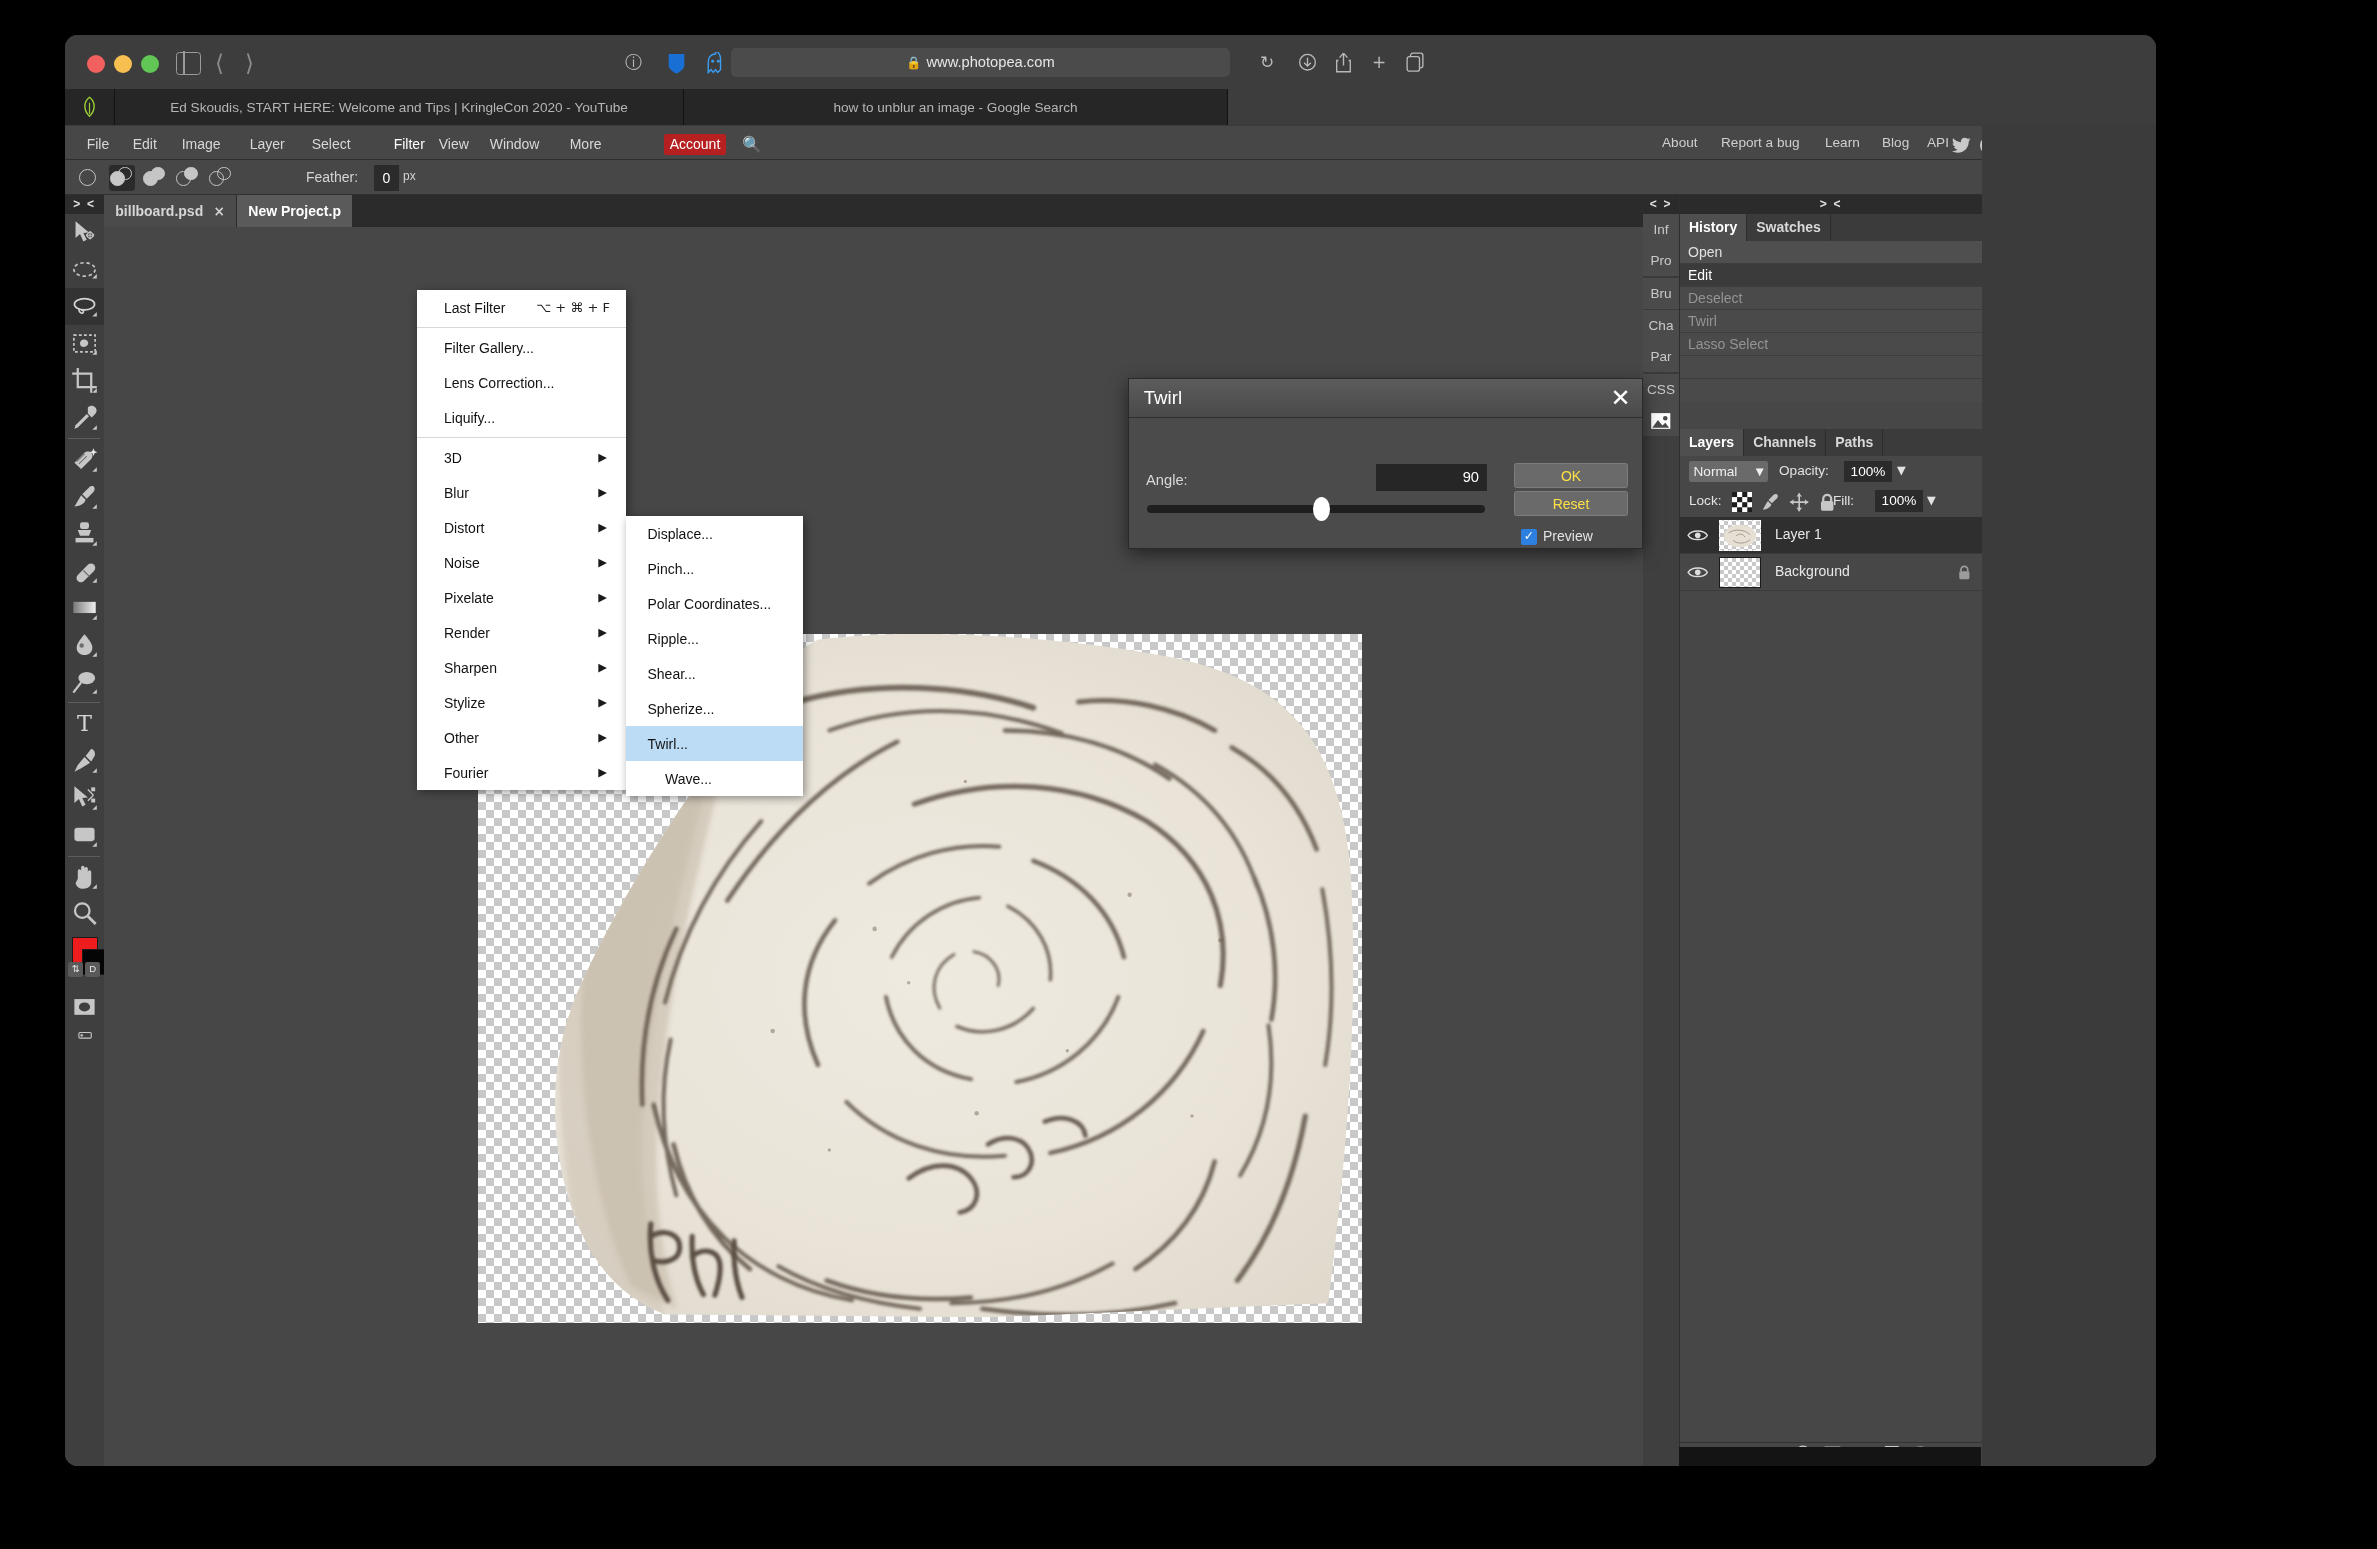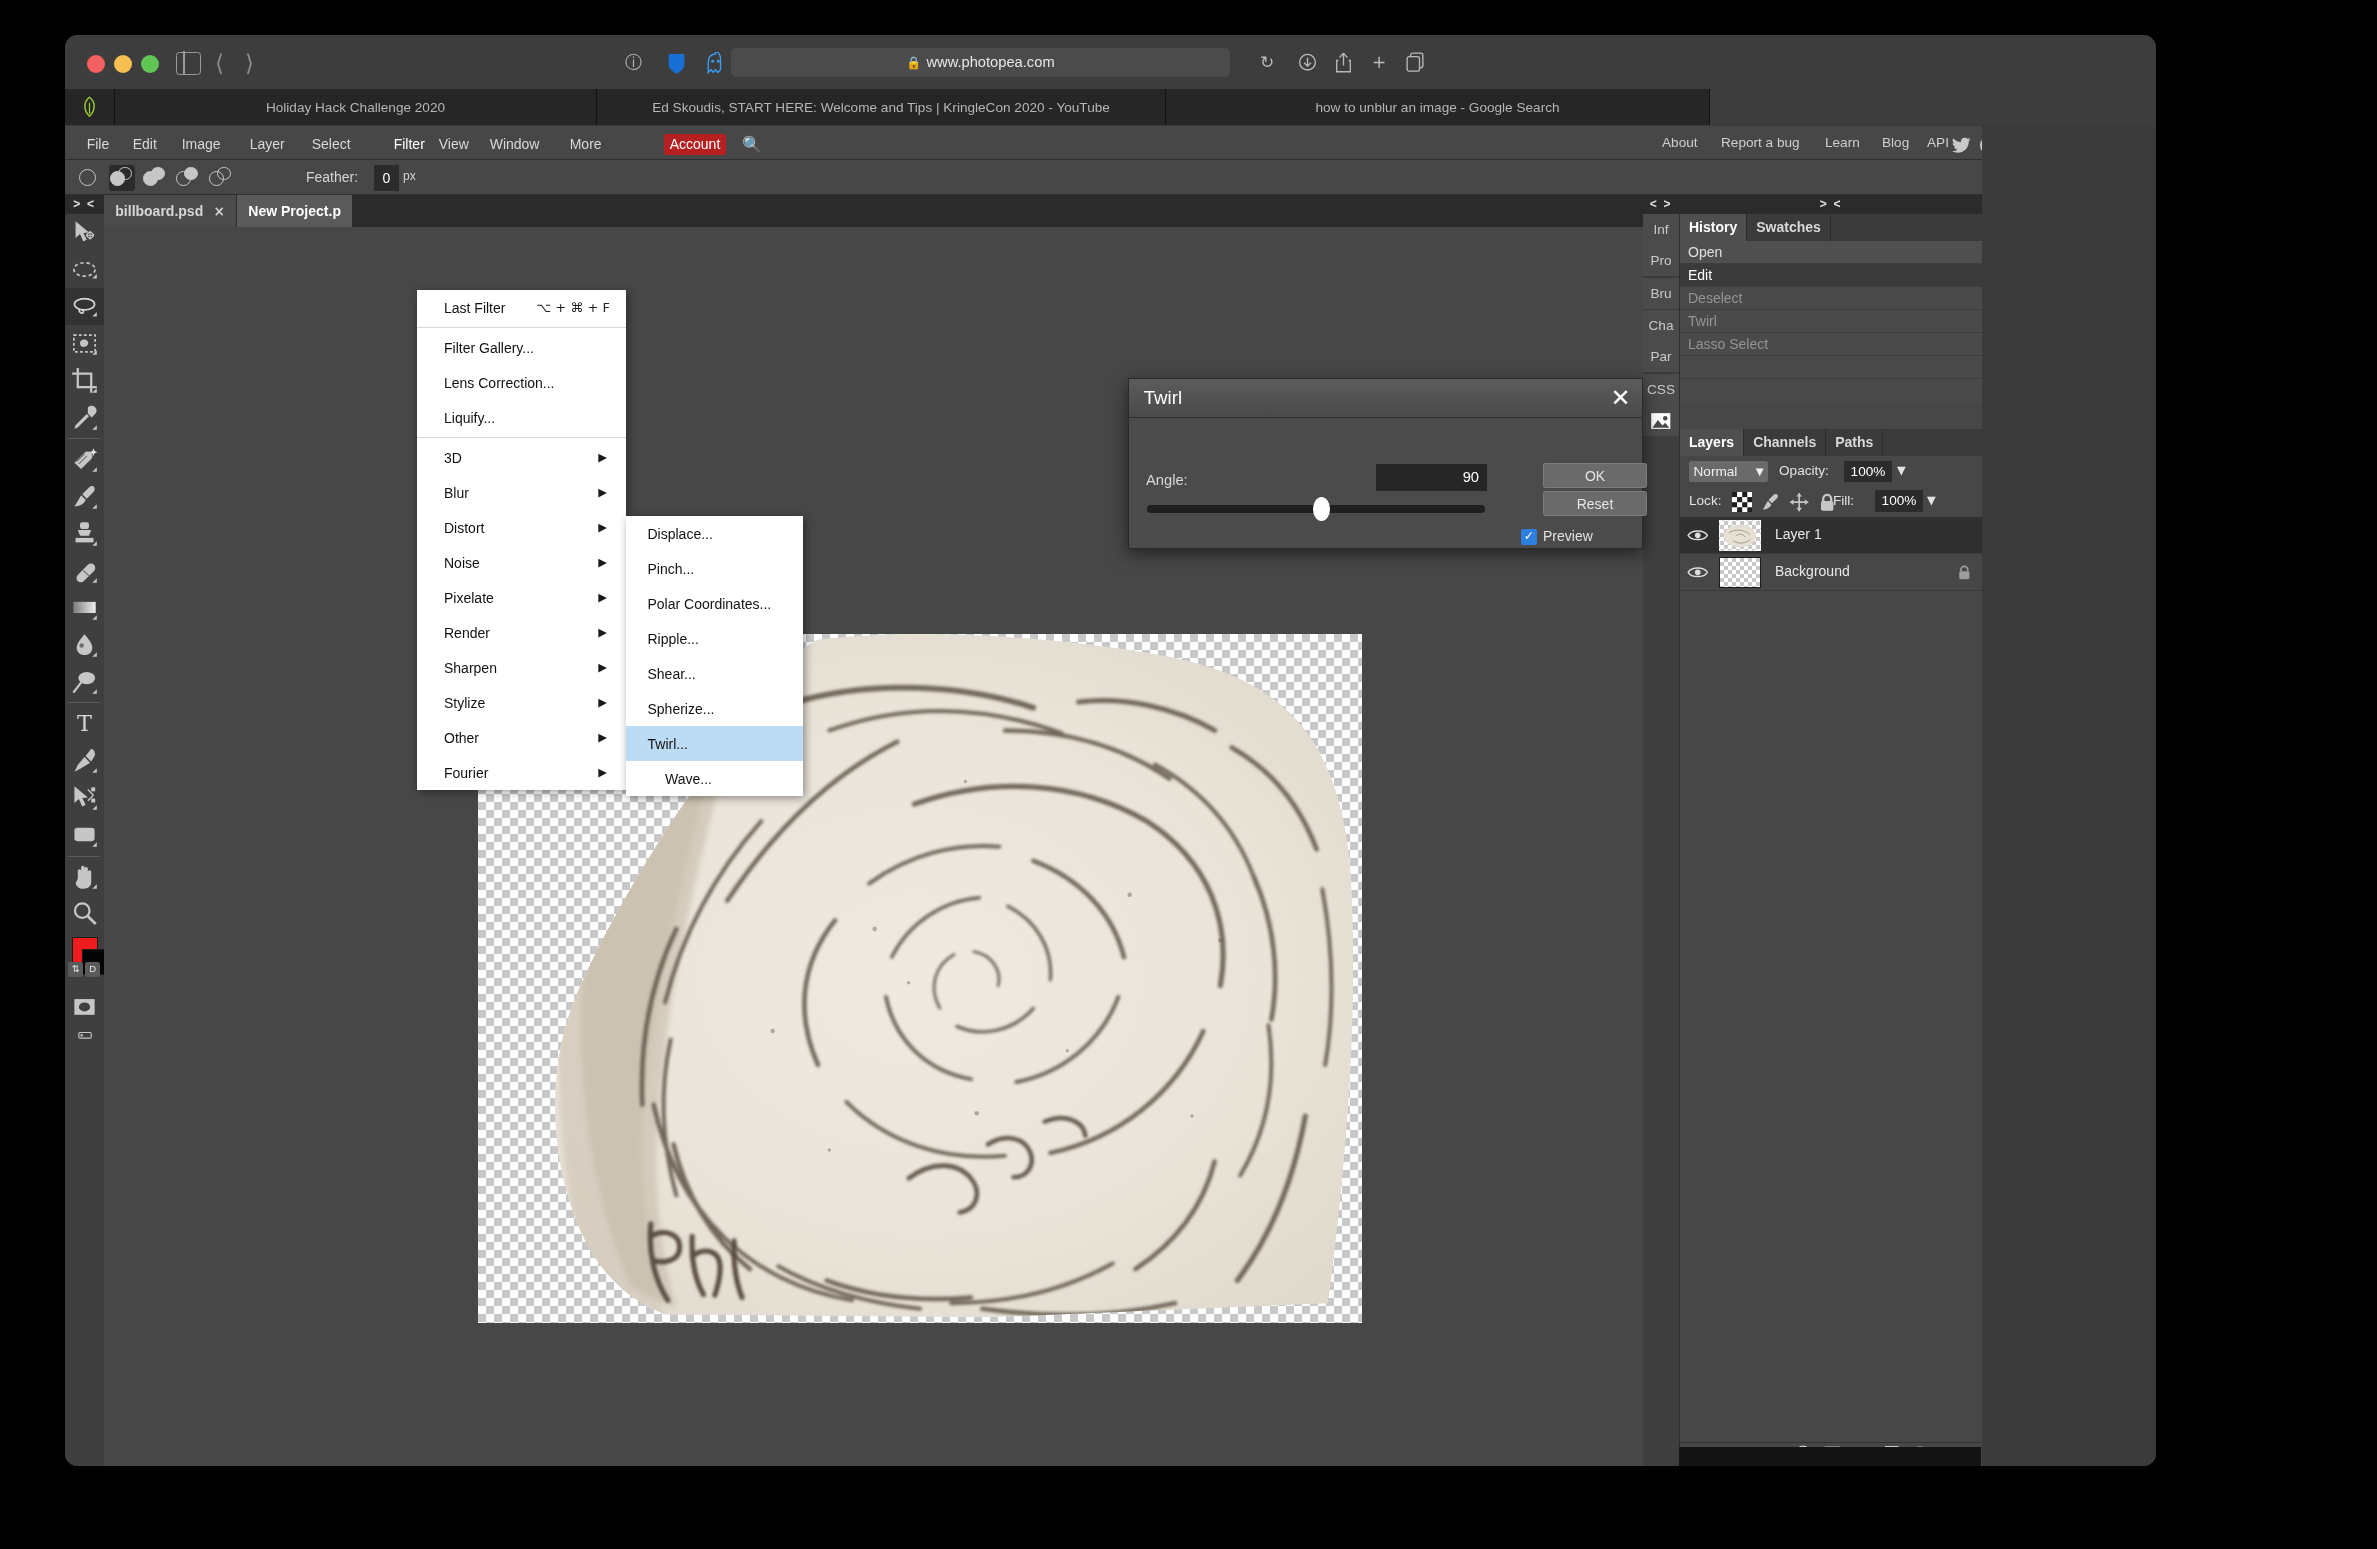--- a/index.html
+++ b/index.html
@@ -148,23 +148,23 @@
   #twirl-close{ position:absolute; right:11.3px; top:4.5px; font-size:24px; color:#fff;
      font-family:"DejaVu Sans", sans-serif; line-height:28px; }
   #angle-label{ position:absolute; left:17px; top:93px; font-size:14.7px; color:#d8d8d8;}
   #angle-field{ position:absolute; left:247px; top:85px; width:111px; height:27px;
      background:#262626; color:#fff; font-size:14.7px; text-align:right; line-height:27px;
      padding-right:8px; }
   #angle-track{ position:absolute; left:18px; top:126px; width:338px; height:8px;
      background:#1f1f1f; border-radius:4px; }
   #angle-knob{ position:absolute; left:184px; top:118px; width:17px; height:24px;
      background:#ffffff; border-radius:50%; }
-  .twbtn{ position:absolute; left:385px; width:104px; height:25px; background:#6a6a6a;
-     border:0.6px solid #7d7d7d; border-radius:2.3px; color:#e5e5e5; font-size:14px;
-     text-align:center; line-height:25px;margin-left:29px; }
+  .twbtn{ position:absolute; left:385px; width:114px; height:25px; background:#6a6a6a;
+     border:0.6px solid #7d7d7d; border-radius:2.3px; color:#fde047; font-size:14px;
+     text-align:center; line-height:25px; }
   #btn-ok{ top:84px; }
   #btn-reset{ top:112px; }
   #preview-box{ position:absolute; left:392px; top:150px; width:16px; height:16px;
      background:#2d7fe0; border-radius:1.7px; color:#fff; font-size:12.5px;
      text-align:center; line-height:14.7px; font-family:"DejaVu Sans", sans-serif;}
   #preview-label{ position:absolute; left:414px; top:149px; font-size:14px; color:#e2e2e2;}
 
   
   #rightcollapse{ position:absolute; left:1578px; top:69px; width:36px; height:1271px;
      background:#3f3f3f; }
@@ -294,23 +294,20 @@
         </svg>
     </div>
   </div>
 
   <div id="tabstrip">
     <div id="btab-favicon">
       <svg id="leaf" viewBox="0 0 34 38">
           <path d="M17 2 C6 10 6 26 17 36 C28 26 28 10 17 2 Z" fill="none" stroke="#9acd32" stroke-width="2.6"></path>
           <path d="M17 12 v20" stroke="#9acd32" stroke-width="2.2"></path>
         </svg>
-    </div>
-    <div class="btab" style="width:482px">
-      <span>Holiday Hack Challenge 2020</span>
     </div>
     <div class="btab" style="width:569px">
       <span>Ed Skoudis, START HERE: Welcome and Tips | KringleCon 2020 - YouTube</span>
     </div>
     <div class="btab" style="width:544px">
       <span>how to unblur an image - Google Search</span>
     </div>
     <div class="btab active" style="flex:1">
       <span>Photopea | Online Photo Editor</span>
     </div>

